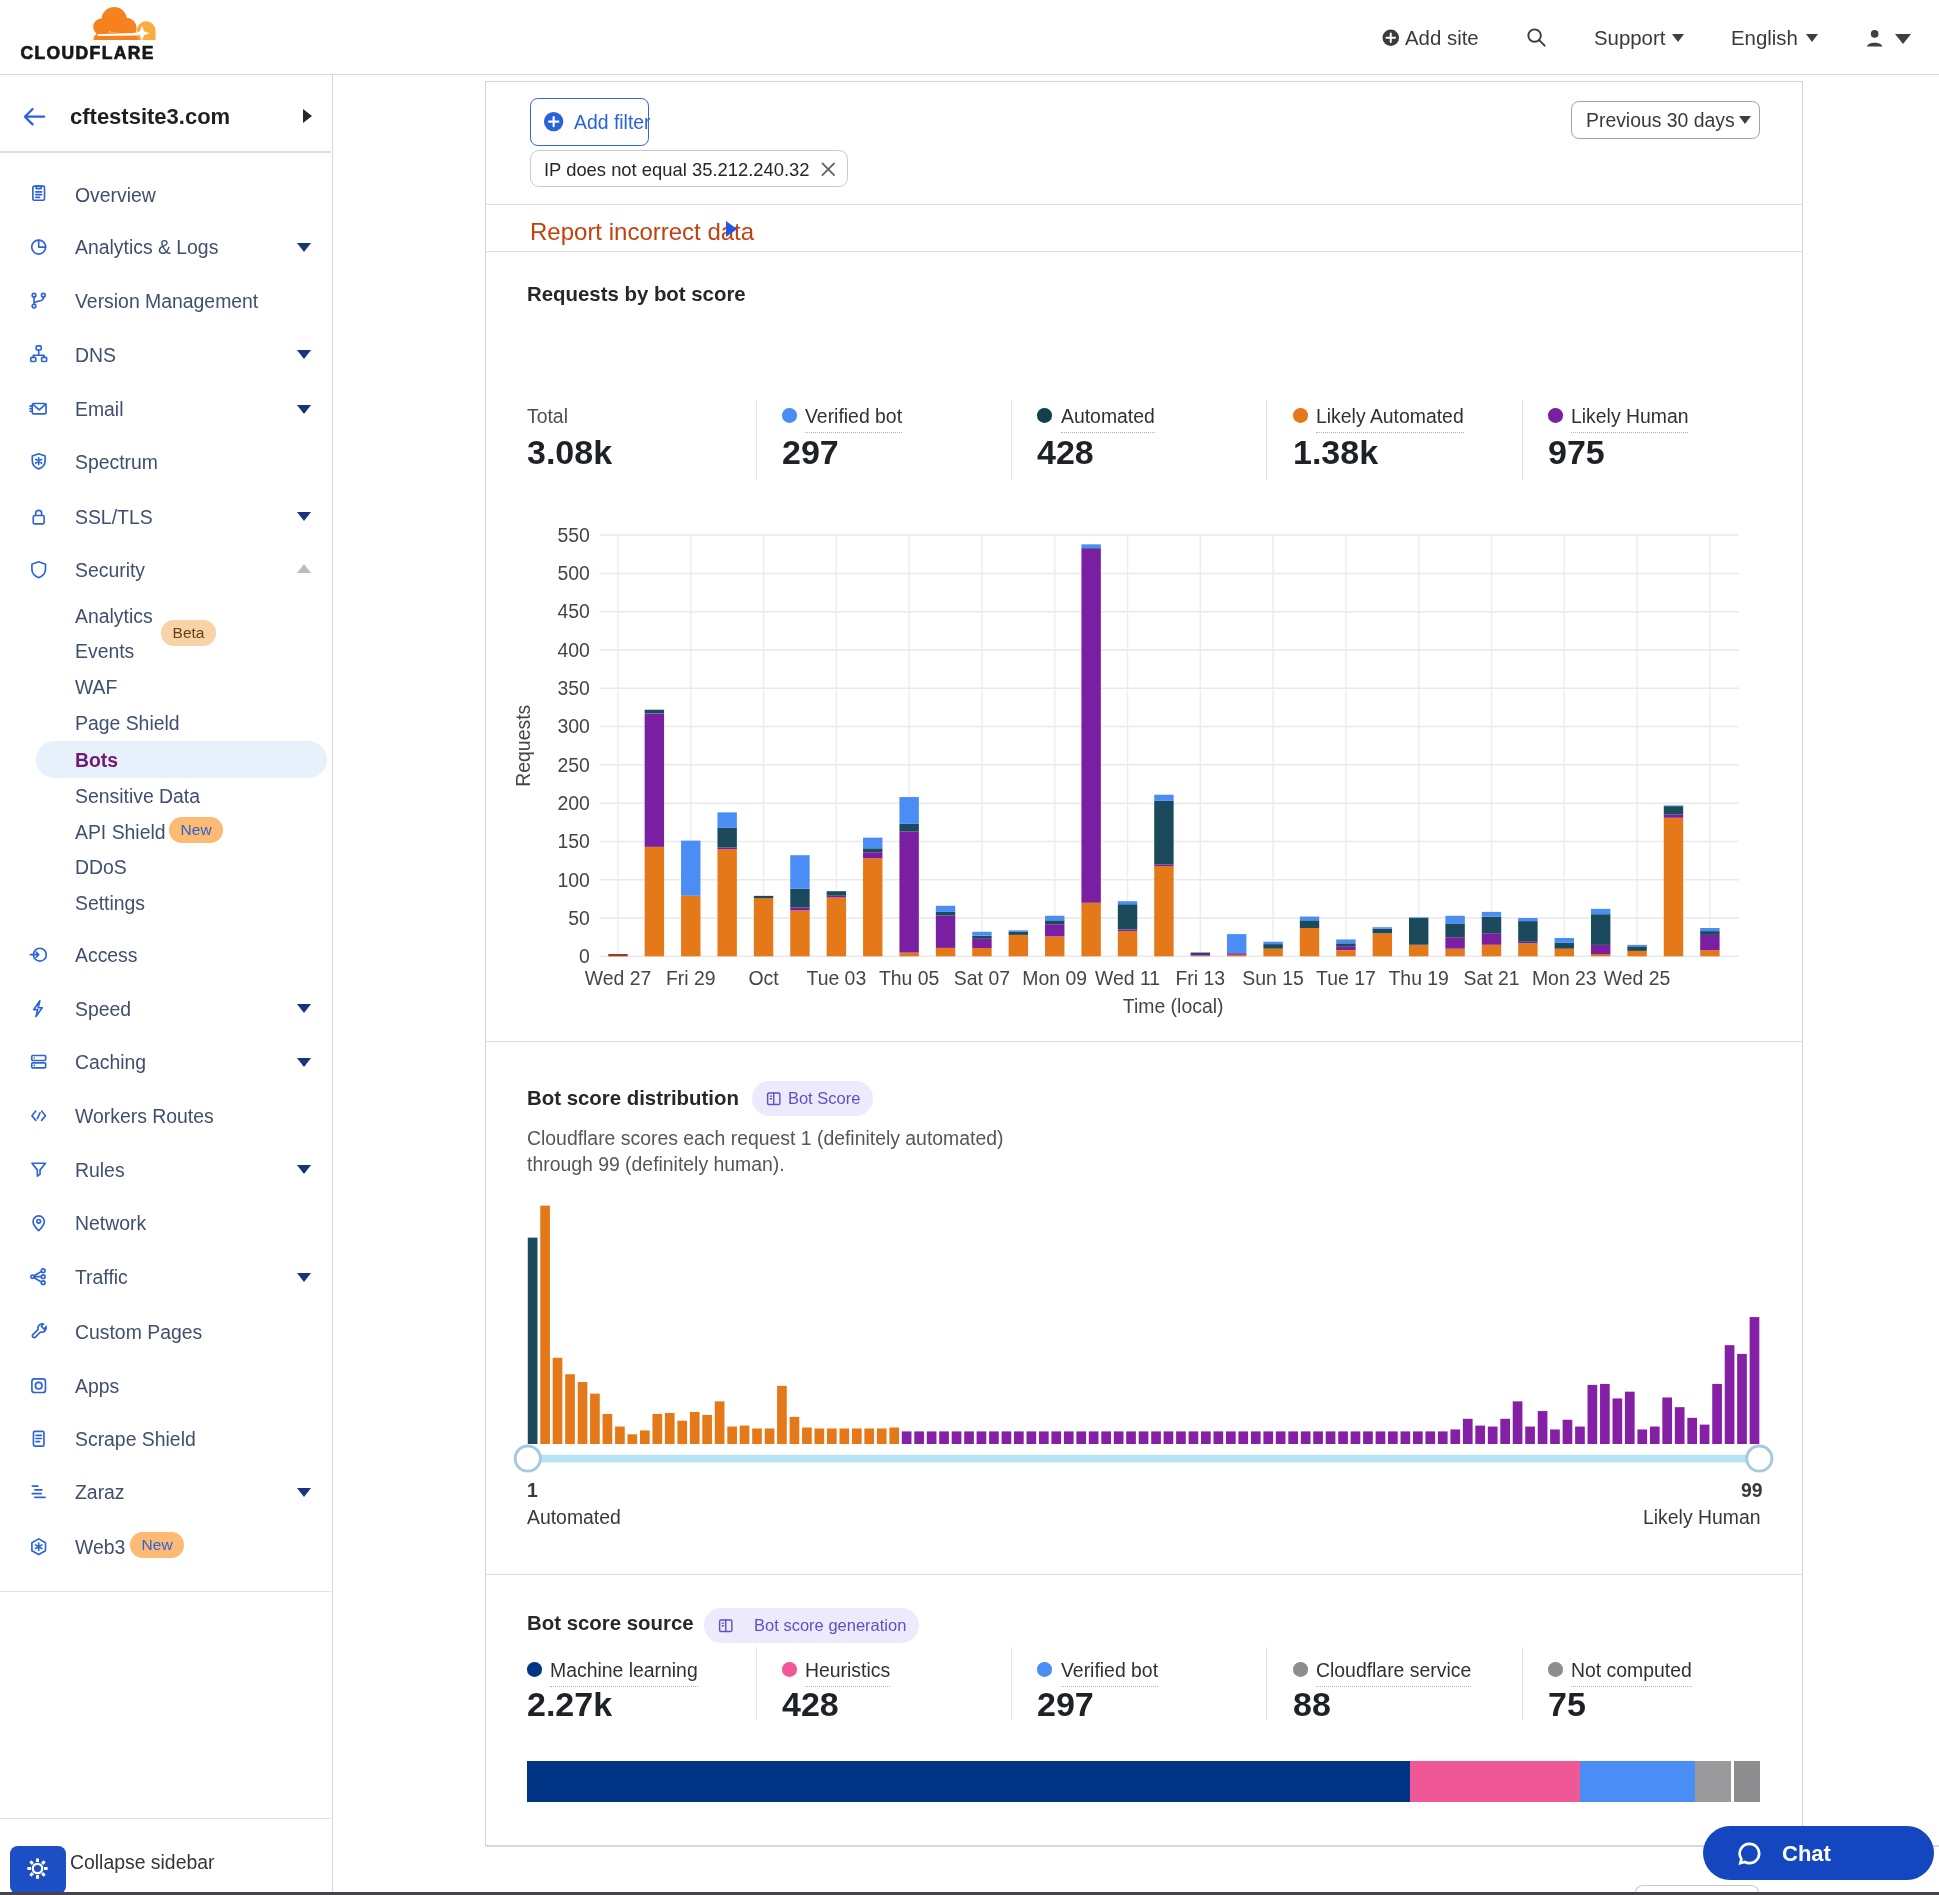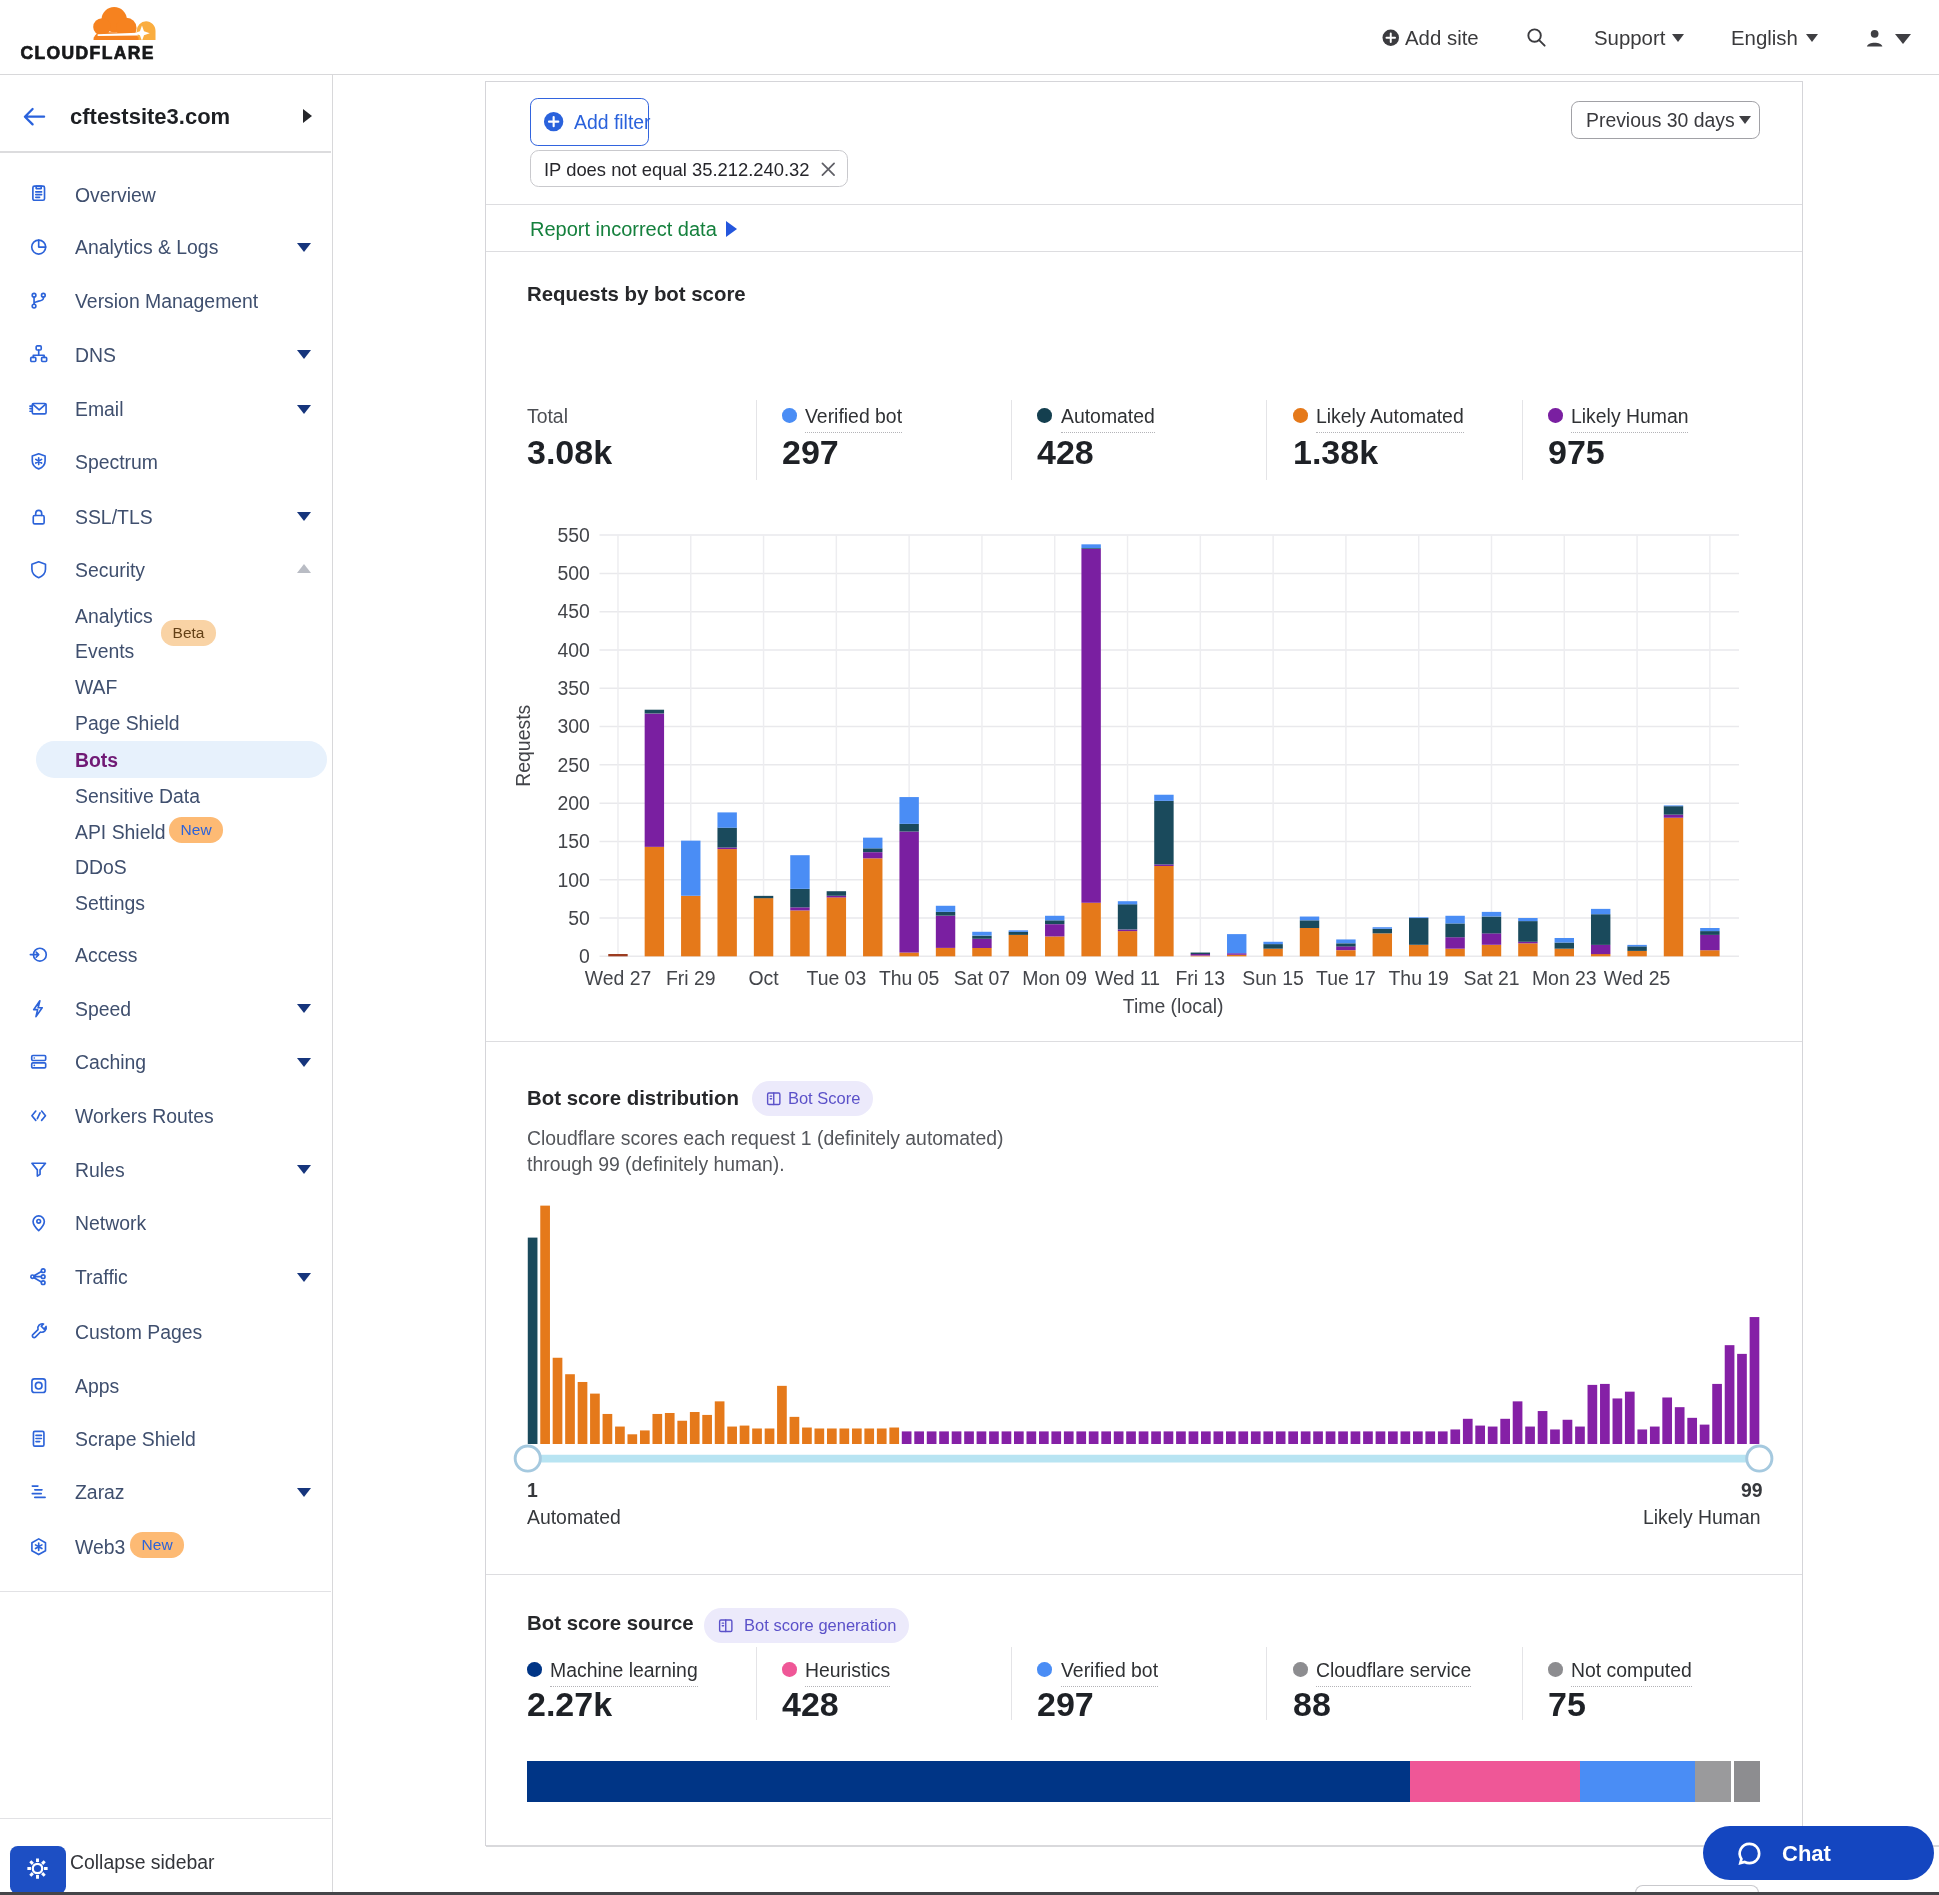--- a/index.html
+++ b/index.html
@@ -205,21 +205,21 @@
 <div class="abs" style="left:1571px;top:101px;width:189px;height:38px;border:1.5px solid #A1A1A6;border-radius:7.8px;background:#fff"></div>
 <div class="abs" style="left:1586px;top:109px;font-size:19.4px;color:#3A3A3E">Previous 30 days</div>
 <div class="abs caret" style="left:1739px;top:116px;border-left-width:6.8px;border-right-width:6.8px;border-top-width:8.7px"></div>
 <div class="abs" style="left:530px;top:150px;width:318px;height:37px;border:1.9px solid #C9C9CD;border-radius:8.7px;background:#fff"></div>
 <div class="abs" style="left:544px;top:159px;font-size:18.4px;color:#26262b">IP does not equal 35.212.240.32</div>
 <div class="abs" style="left:820px;top:161px"><svg width="16.5" height="16.5" viewBox="0 0 17 17" stroke="#5f5f66" stroke-width="1.8" stroke-linecap="round">
         <path d="M2.5 2.5l12 12M14.5 2.5l-12 12"></path>
       </svg></div>
 <div class="abs" style="left:486px;top:204px;width:1316px;height:1px;background:#DDDDE0"></div>
 
-<div class="abs" style="left:530px;top:218px;font-size:20px;color:#15803d">Report incorrect data</div>
+<div class="abs" style="left:530px;top:218px;font-size:24px;color:#c2410c">Report incorrect data</div>
 <div class="abs" style="left:726px;top:221px;width:0;height:0;border-top:8.7px solid transparent;border-bottom:8.7px solid transparent;border-left:11.6px solid #2456DD"></div>
 <div class="abs" style="left:486px;top:251px;width:1316px;height:1px;background:#DDDDE0"></div>
 
 <div class="abs ctitle" style="left:527px;top:283px">Requests by bot score</div>
 <div class="abs" style="left:527px;top:405px;font-size:19.4px;color:#4c4e53">Total</div>
 <div class="abs lval" style="left:527px;top:433px">3.08k</div>
 <div class="abs" style="left:782px;top:408px;width:14.6px;height:14.6px;border-radius:50%;background:#4A8DF5"></div>
 <div class="abs llab" style="left:805px;top:405px">Verified bot</div>
 <div class="abs lval" style="left:782px;top:433px">297</div>
 <div class="abs" style="left:1037px;top:408px;width:14.6px;height:14.6px;border-radius:50%;background:#143F4F"></div>
@@ -515,21 +515,21 @@
 <circle cx="43" cy="273" r="13" fill="#fff" stroke="#A5C9DF" stroke-width="3"></circle>
 <circle cx="1314" cy="273" r="13" fill="#fff" stroke="#A5C9DF" stroke-width="3"></circle>
 </svg>
 <div class="abs" style="left:527px;top:1479px;font-size:19.4px;font-weight:600;color:#36383C">1</div>
 <div class="abs" style="left:1741px;top:1479px;font-size:19.4px;font-weight:600;color:#36383C">99</div>
 <div class="abs" style="left:527px;top:1506px;font-size:19.4px;color:#36383C">Automated</div>
 <div class="abs" style="left:1643px;top:1506px;font-size:19.4px;color:#36383C">Likely Human</div>
 <div class="abs" style="left:486px;top:1574px;width:1316px;height:1px;background:#DDDDE0"></div>
 
 <div class="abs ctitle" style="left:527px;top:1612px">Bot score source</div>
-<div class="abs" style="left:704px;top:1608px;height:35px;background:#ECEAFB;border-radius:17.5px;display:flex;align-items:center;padding:0 12.6px;gap:10px">
+<div class="abs" style="left:704px;top:1608px;height:35px;background:#ECEAFB;border-radius:17.5px;display:flex;align-items:center;padding:0 12.6px;gap:20px">
       <svg width="17.5" height="17.5" viewBox="0 0 20 20" fill="none" stroke="#5B51C9" stroke-width="1.6" stroke-linecap="round">
         <rect x="3" y="3.5" width="14" height="13" rx="1.5"></rect>
         <path d="M10 3.5v13M6 7h1.5M6 10h1.5"></path>
       </svg>
       <span style="font-size:16.5px;color:#5B51C9">Bot score generation</span>
     </div>
 <div class="abs" style="left:527px;top:1662px;width:14.6px;height:14.6px;border-radius:50%;background:#003586"></div>
 <div class="abs llab" style="left:550px;top:1659px">Machine learning</div>
 <div class="abs lval" style="left:527px;top:1685px">2.27k</div>
 <div class="abs" style="left:782px;top:1662px;width:14.6px;height:14.6px;border-radius:50%;background:#EF5797"></div>

